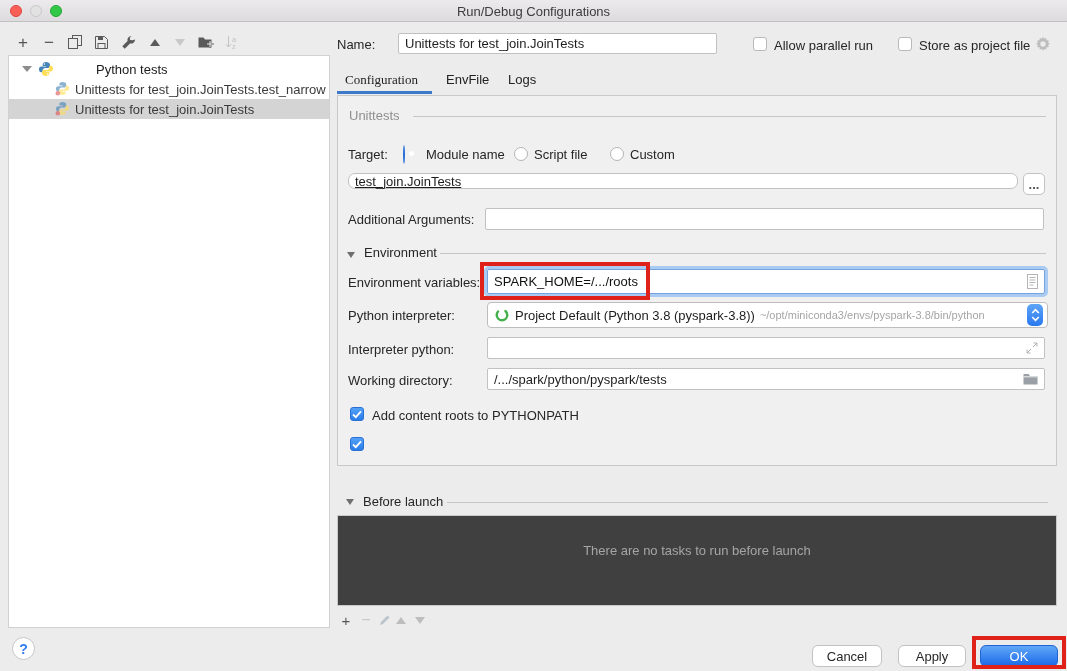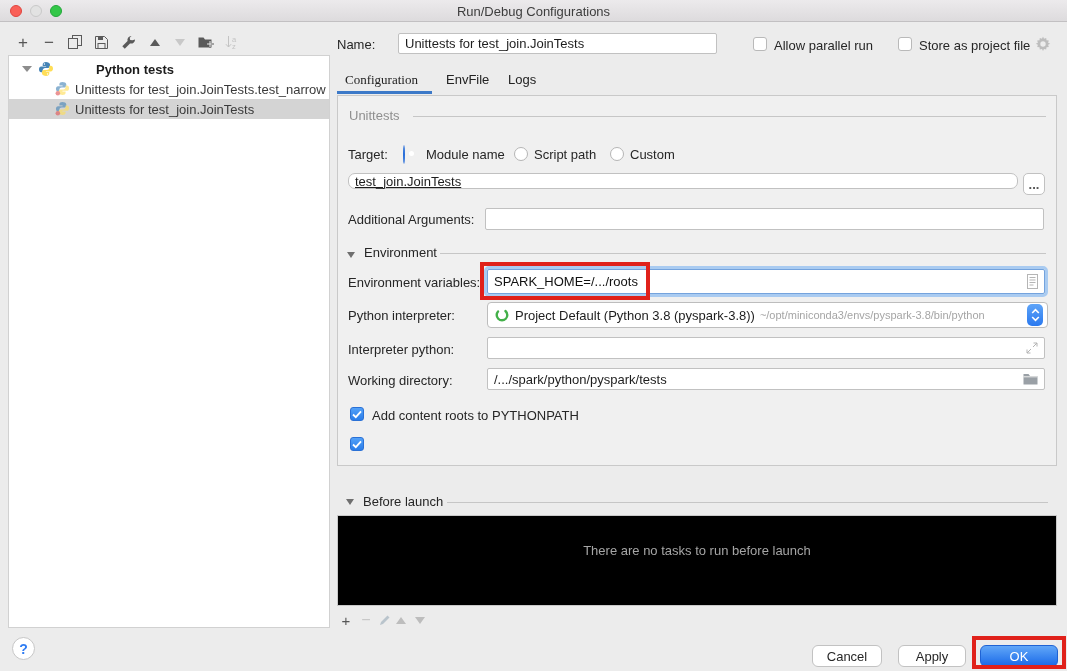--- a/index.html
+++ b/index.html
@@ -24,21 +24,21 @@
 
   
   .tree-panel { left:8px; top:55px; width:322px; height:573px; background:#fff; border:1px solid #d1d1d1; overflow:hidden; }
   .tree-row { position:absolute; left:0; width:100%; height:20px; display:flex; align-items:center; white-space:nowrap; overflow:hidden; font-size:13px; color:#1c1c1c; }
   .tree-row.sel { background:#d4d4d4; }
   .tw { display:inline-block; width:0; height:0; margin-right:6px; }
   .tw-open { border-left:5px solid transparent; border-right:5px solid transparent; border-top:6px solid #8d8d8d; }
   .tw-closed { border-top:5px solid transparent; border-bottom:5px solid transparent; border-left:6px solid #8d8d8d; }
   .ticon { display:inline-flex; width:16px; height:16px; margin-right:4px; flex:none; }
   .faded { opacity:.62; }
-  .bold { font-weight:bold;padding-left:38px; }
+  .bold { font-weight:normal;padding-left:38px; }
   .child-label { color:#3a3a3a; }
 
   
   .flabel { font-size:13px; color:#262626; }
   .tfield { background:#fff; border:1px solid #c1c1c1; border-radius:3px; font-size:13px; color:#1d1d1d; display:flex; align-items:center; padding:0 6px; }
   .cbox { width:14px; height:14px; background:#fff; border:1px solid #b9b9b9; border-radius:3px; }
   .cbox-on { width:14px; height:14px; border-radius:3px; background:linear-gradient(#53a1f8,#2a7de9); border:1px solid #2a71d6; display:flex; align-items:center; justify-content:center; }
 
   
   .tab { position:absolute; top:72px; font-size:13px; color:#222; }
@@ -54,21 +54,21 @@
   .sec-tri { width:0; height:0; border-left:4.5px solid transparent; border-right:4.5px solid transparent; border-top:6px solid #6f6f6f; }
   .focus-ring { border:3px solid #a9cbf1; border-radius:5px; background:transparent; }
   .field-focused { background:#fff; border:1px solid #74a3dd; border-radius:2px; font-size:13px; color:#111; display:flex; align-items:center; padding:0 6px; }
   .combo { background:#fff; border:1px solid #bdbdbd; border-radius:4px; display:flex; align-items:center; padding:0 4px 0 7px; }
   .combo-main { font-size:13px; color:#1d1d1d; white-space:nowrap; }
   .combo-path { font-size:11px; color:#a5a5a5; margin-left:5px; white-space:nowrap; }
   .stepper { width:16px; height:22px; border-radius:5px; background:linear-gradient(#5ea4f8,#2a79ef); display:flex; align-items:center; justify-content:center; margin-left:auto; }
   .annot { border:4px solid #e0211a; background:transparent; z-index:50; }
 
   
-  .bl-box { left:337px; top:515px; width:720px; height:91px; background:#000000; border:1px solid #c9c9c9; }
+  .bl-box { left:337px; top:515px; width:720px; height:91px; background:#404040; border:1px solid #c9c9c9; }
   .bl-empty { width:100%; text-align:center; margin-top:27px; font-size:13px; color:#a5a5a5; }
   .bl-icon { position:absolute; top:612px; width:16px; height:16px; display:flex; align-items:center; justify-content:center; }
   .glyph-minus-dis { font-size:16px; color:#c6c6c6; line-height:1; }
   .tri-up-dis { width:0; height:0; border-left:5px solid transparent; border-right:5px solid transparent; border-bottom:7px solid #bdbdbd; }
   .tri-down-dis { width:0; height:0; border-left:5px solid transparent; border-right:5px solid transparent; border-top:7px solid #bdbdbd; }
 
   
   .btn { position:absolute; top:645px; height:22px; border-radius:6px; background:#fff; border:1px solid #c2c2c2; font-size:13px; color:#262626; display:flex; align-items:center; justify-content:center; }
   .btn-ok { background:linear-gradient(#61a7f8,#1a69e8); border:1px solid #1f63d4; color:#fff; }
   .help-btn { left:12px; top:637px; width:23px; height:23px; border-radius:50%; background:#fff; border:1px solid #c6c6c6; color:#2f7cf3; font-size:14px; font-weight:bold; display:flex; align-items:center; justify-content:center; }
@@ -188,21 +188,21 @@
 
 <div class="abs config-panel">
   <span class="abs group-label" style="left:11px; top:12px;">Unittests</span>
   <div class="abs hline" style="left:75px; top:20px; width:633px;"></div>
 
   
   <span class="abs flabel" style="left:10px; top:51px;">Target:</span>
   <span class="abs radio-on" style="left:65px; top:50px;"></span>
   <span class="abs flabel" style="left:88px; top:51px;">Module name</span>
   <span class="abs radio" style="left:176px; top:51px;"></span>
-  <span class="abs flabel" style="left:196px; top:51px;">Script path</span>
+  <span class="abs flabel" style="left:196px; top:51px;">Script file</span>
   <span class="abs radio" style="left:272px; top:51px;"></span>
   <span class="abs flabel" style="left:292px; top:51px;">Custom</span>
 
   
   <div class="abs tfield" style="left:10px; top:77px; width:670px; height:16px; border-radius:7px;text-decoration:underline;">
     <span>test_join.JoinTests</span>
   </div>
   <div class="abs tfield" style="left:685px; top:77px; width:22px; height:22px; border-radius:5px; justify-content:center; padding:0; font-weight:bold; color:#555;">...</div>
 
   

